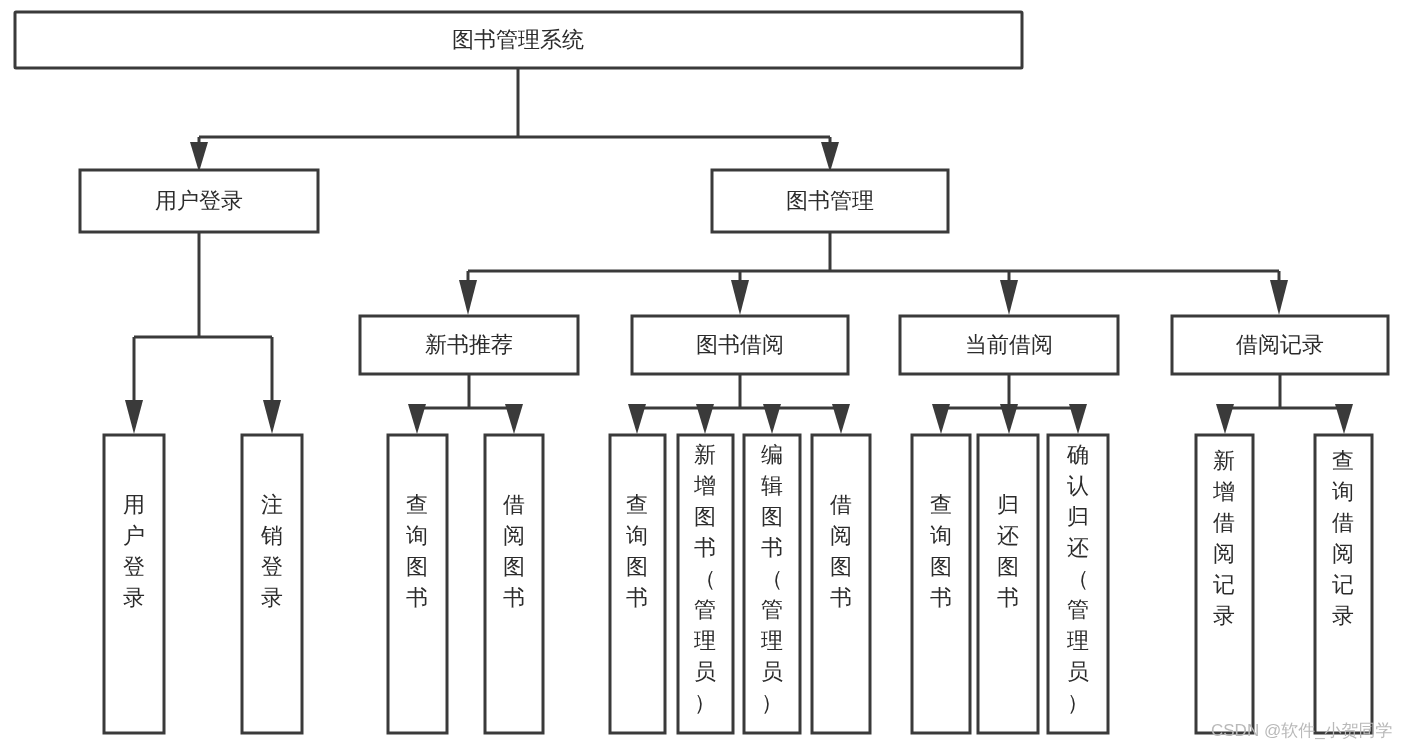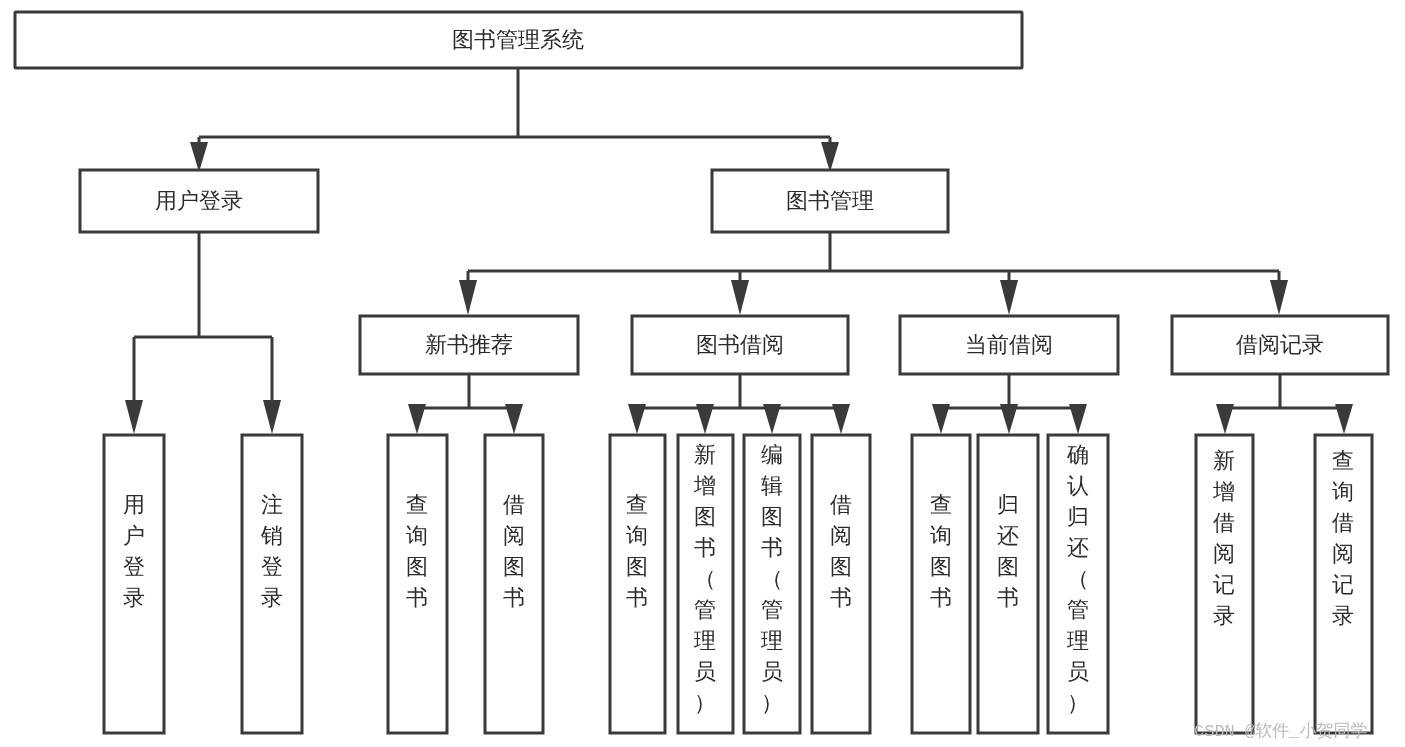--- a/index.html
+++ b/index.html
@@ -49,25 +49,26 @@
     dominant-baseline: middle;
   }
   .node-label-vertical {
     fill: #2b2b2b;
     font-family: "DejaVu Sans", "Liberation Sans", sans-serif;
     font-size: 22px;
     text-anchor: middle;
   }
   .watermark-text {
     position: absolute;
-    font-family: Liberation Mono, monospace;
+    font-family: Liberation Sans, sans-serif;
     font-size: 17px;
     color: #b9b9b9;
     white-space: nowrap;
     user-select: none;
+    padding-left: 17px;
   }
 </style>
 </head>
 <body>
 
 <div id="diagram-root">
 
   <svg id="tree-svg" viewBox="0 0 1405 747" xmlns="http://www.w3.org/2000/svg">
 
     <g>

